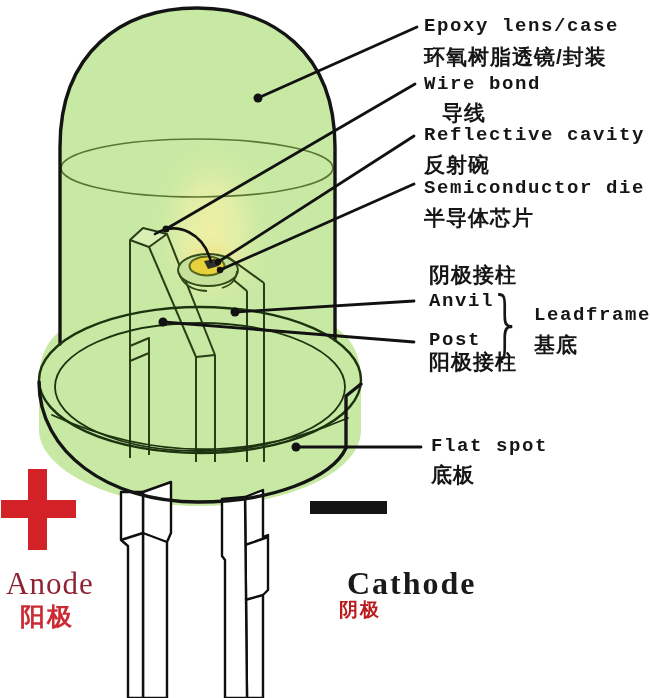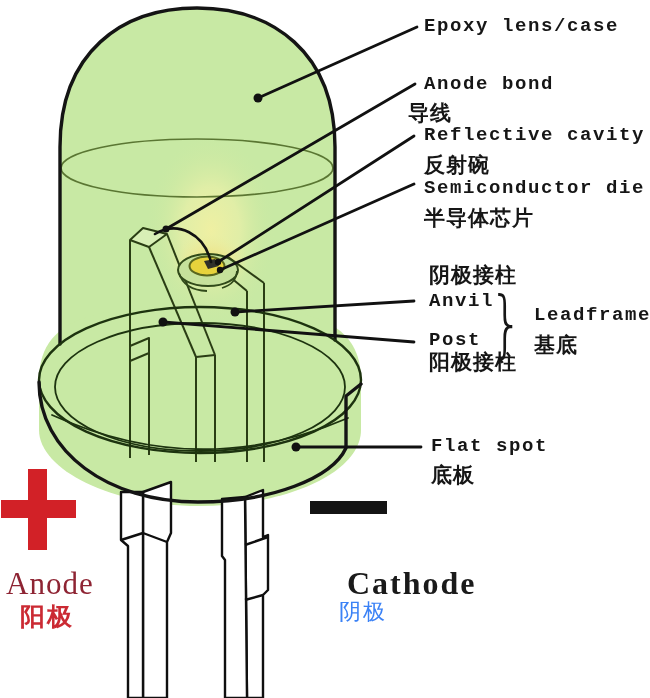--- a/index.html
+++ b/index.html
@@ -7,21 +7,21 @@
        font-family:"Liberation Sans","DejaVu Sans",sans-serif;}
   #stage{position:absolute;left:0;top:0;width:550px;height:698px;}
   svg{position:absolute;left:0;top:0;}
   .lbl{position:absolute;white-space:nowrap;color:#161616;}
   .en{font-family:"Liberation Mono","DejaVu Sans Mono",monospace;font-size:19px;font-weight:600;letter-spacing:1.6px;}
   .zh{font-size:21px;font-weight:700;letter-spacing:1px;}
   .brace{font-family:"DejaVu Sans",sans-serif;font-size:54px;font-weight:300;transform:scaleY(1.35);transform-origin:top left;}
   .anode-en{font-family:"Liberation Serif","DejaVu Serif",serif;font-size:31px;font-weight:400;color:#8e2433;letter-spacing:1px;text-align:center;}
   .anode-zh{font-size:25px;font-weight:700;color:#cb2a33;letter-spacing:2px;}
   .cathode-en{font-family:Liberation Serif, serif;font-size:32px;font-weight:600;letter-spacing:2px;color:#1a1a1a;margin-left:42px;}
-  .cathode-zh{font-size:22px;font-weight:400;letter-spacing:2px;color:#3b82f6;}
+  .cathode-zh{font-size:19px;font-weight:700;letter-spacing:2px;color:#b91c1c;}
   
   .plus{position:absolute;left:0px;top:469px;width:77px;height:81px;}
   .plus .h{position:absolute;left:1px;top:31px;width:75px;height:18px;background:#d22127;}
   .plus .v{position:absolute;left:28px;top:0px;width:19px;height:81px;background:#d22127;}
   .minus{position:absolute;left:310px;top:501px;width:77px;height:13px;background:#141414;}
 </style>
 </head>
 <body>
 
 <div id="stage">
@@ -119,23 +119,24 @@
     <path d="M235,312 L414,301"></path>
     <circle cx="235" cy="312" r="4.5" stroke="none"></circle>
     <path d="M163,322 L414,342"></path>
     <circle cx="163" cy="322" r="4.5" stroke="none"></circle>
     <path d="M296,447 L421,447"></path>
     <circle cx="296" cy="447" r="4.5" stroke="none"></circle>
   </g>
 </svg>
 
 <div class="lbl en" style="left:424px;top:15px;">Epoxy lens/case</div>
+<div class="lbl zh" style="left:424px;top:43px;">环氧树脂透镜/封装</div>
 
-<div class="lbl en" style="left:424px;top:73px;">Anode bond</div>
-<div class="lbl zh" style="left:408px;top:99px;">导线</div>
+<div class="lbl en" style="left:424px;top:73px;">Wire bond</div>
+<div class="lbl zh" style="left:442px;top:99px;">导线</div>
 
 <div class="lbl en" style="left:424px;top:124px;">Reflective cavity</div>
 <div class="lbl zh" style="left:424px;top:151px;">反射碗</div>
 
 <div class="lbl en" style="left:424px;top:177px;">Semiconductor die</div>
 <div class="lbl zh" style="left:429px;top:261px;">阴极接柱</div>
 
 <div class="lbl zh" style="left:424px;top:204px;">半导体芯片</div>
 <div class="lbl en" style="left:429px;top:290px;">Anvil</div>
 <div class="lbl en" style="left:429px;top:329px;">Post</div>

